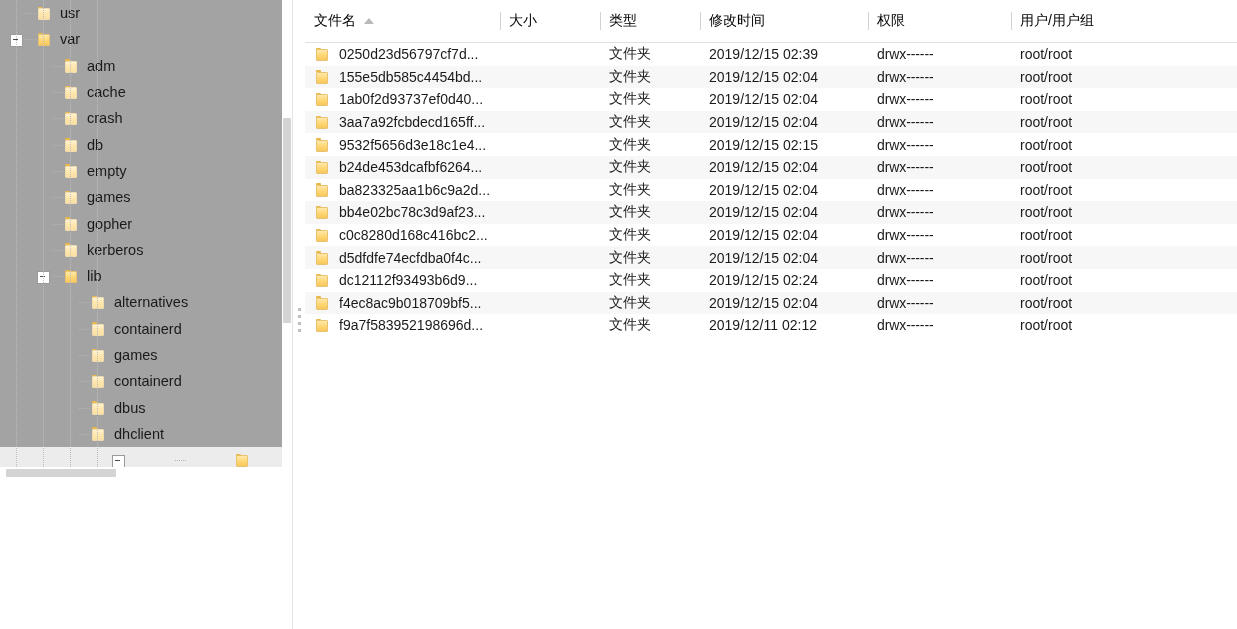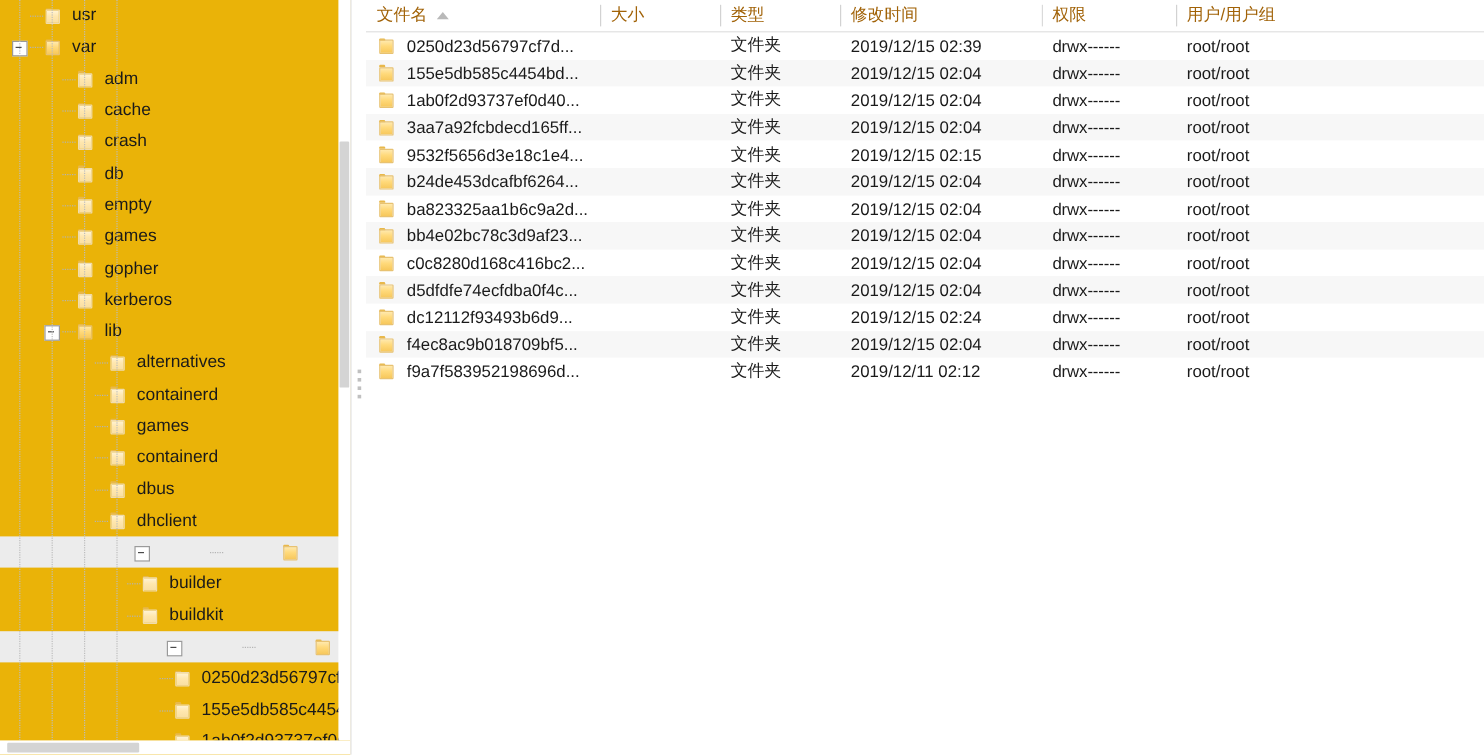--- a/index.html
+++ b/index.html
@@ -14,22 +14,22 @@
     position: relative;
     width: 1237px; height: 629px;
     display: flex;
     background: #ffffff;
   }
 
   
   #tree-panel {
     position: relative;
     width: 292px;
-    height: 629px;
-    background: #eab308;
+    height: 479px;
+    background: #a3a3a3;
     overflow: hidden;
     flex: 0 0 292px;
   }
   #tree-scroll {
     position: absolute;
     top: 0; left: 0;
     width: 292px;
     height: 617px;
     overflow: hidden;
   }
@@ -172,27 +172,27 @@
   
   #list-panel {
     position: relative;
     flex: 1 1 auto;
     height: 629px;
     background: #ffffff;
     overflow: hidden;
   }
   #list-header {
     position: relative;
-    height: 27px;
+    height: 43px;
     background: #ffffff;
     border-bottom: 1px solid #e0e0e0;
     display: flex;
     align-items: center;
     font-size: 14px;
-    color: #a16207;
+    color: #000000;
     white-space: nowrap;
   }
   #list-header .hcell {
     position: relative;
     height: 27px;
     display: flex;
     align-items: center;
     padding-left: 9px;
     overflow: hidden;
   }
@@ -231,21 +231,21 @@
   .frow .cell.name { padding-left: 11px; }
   .frow .cell.name .folder { margin-right: 10px; }
   .frow .cell.perm { font-family: "Liberation Sans", "DejaVu Sans", sans-serif; letter-spacing: -0.1px; }
 
   
   .c-name { flex: 0 0 195px; }
   .c-size { flex: 0 0 100px; }
   .c-type { flex: 0 0 100px; }
   .c-time { flex: 0 0 168px; }
   .c-perm { flex: 0 0 112px; }
-  .c-own  { flex: 0 0 180px; }
+  .c-own  { flex: 0 0 180px; margin-left: 31px; }
 </style>
 </head>
 <body>
 
 <div id="app">
 
   <div id="tree-panel">
     <div id="tree-scroll">
         <div class="tnode">
           <span class="indent" style="width: 8px;"></span>

